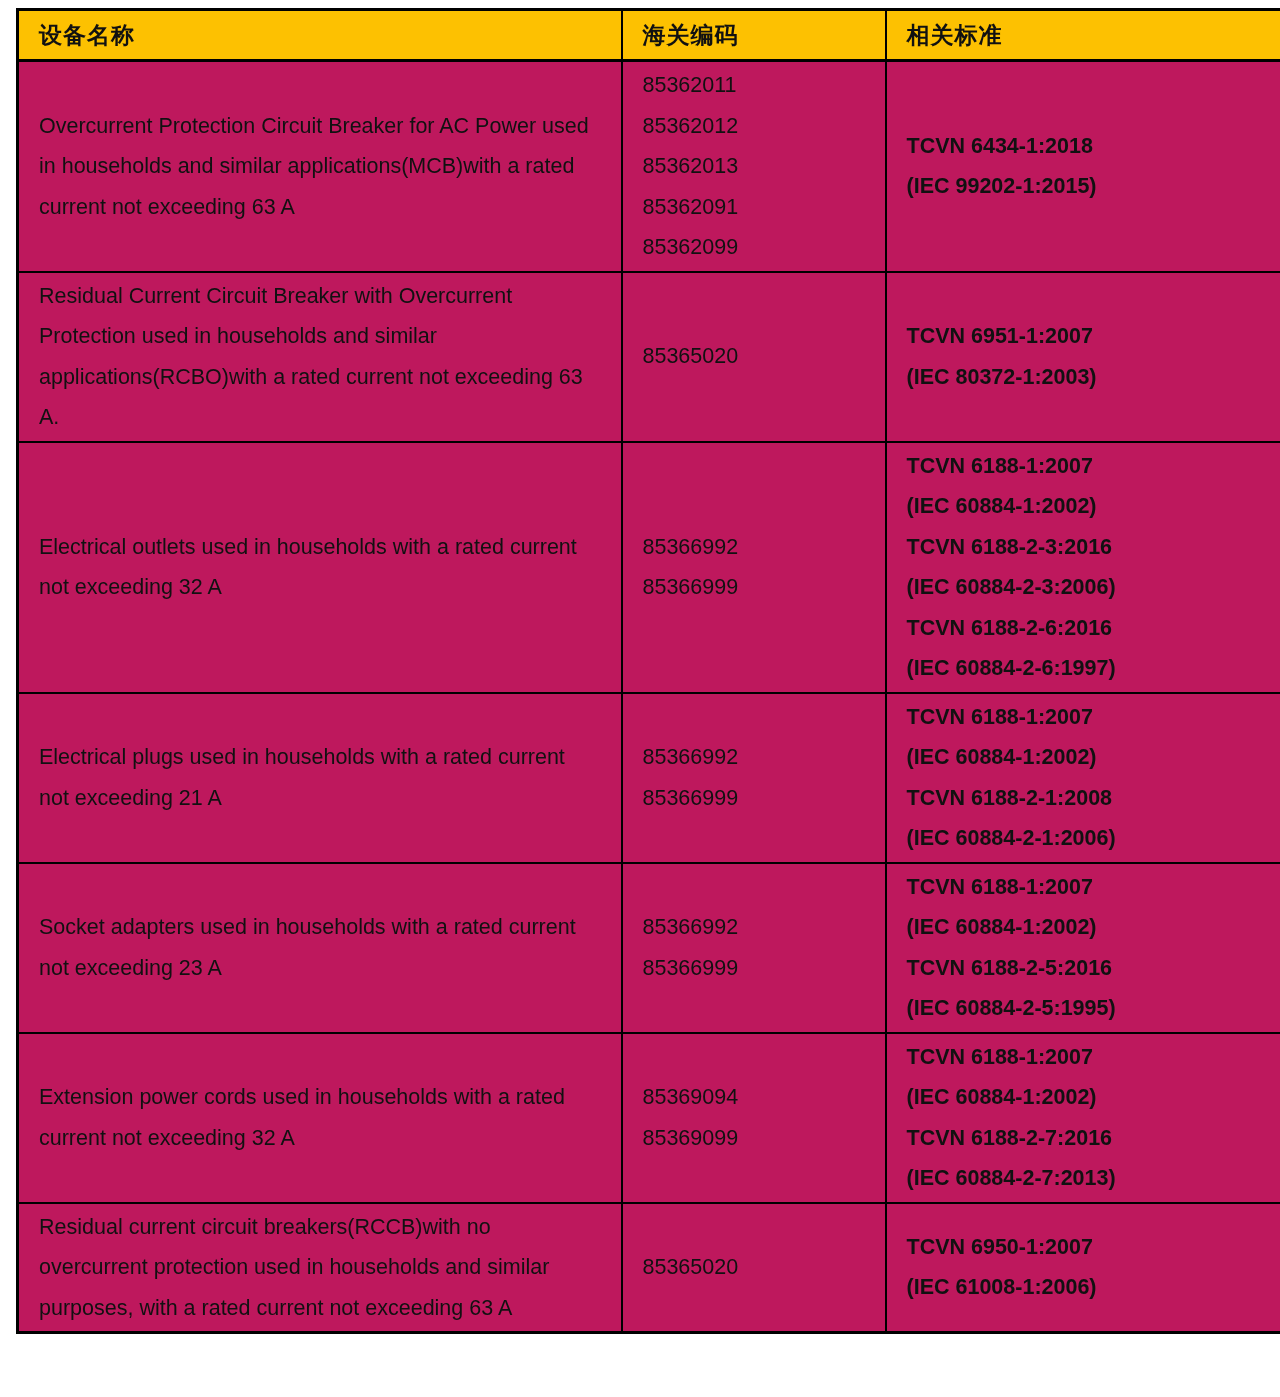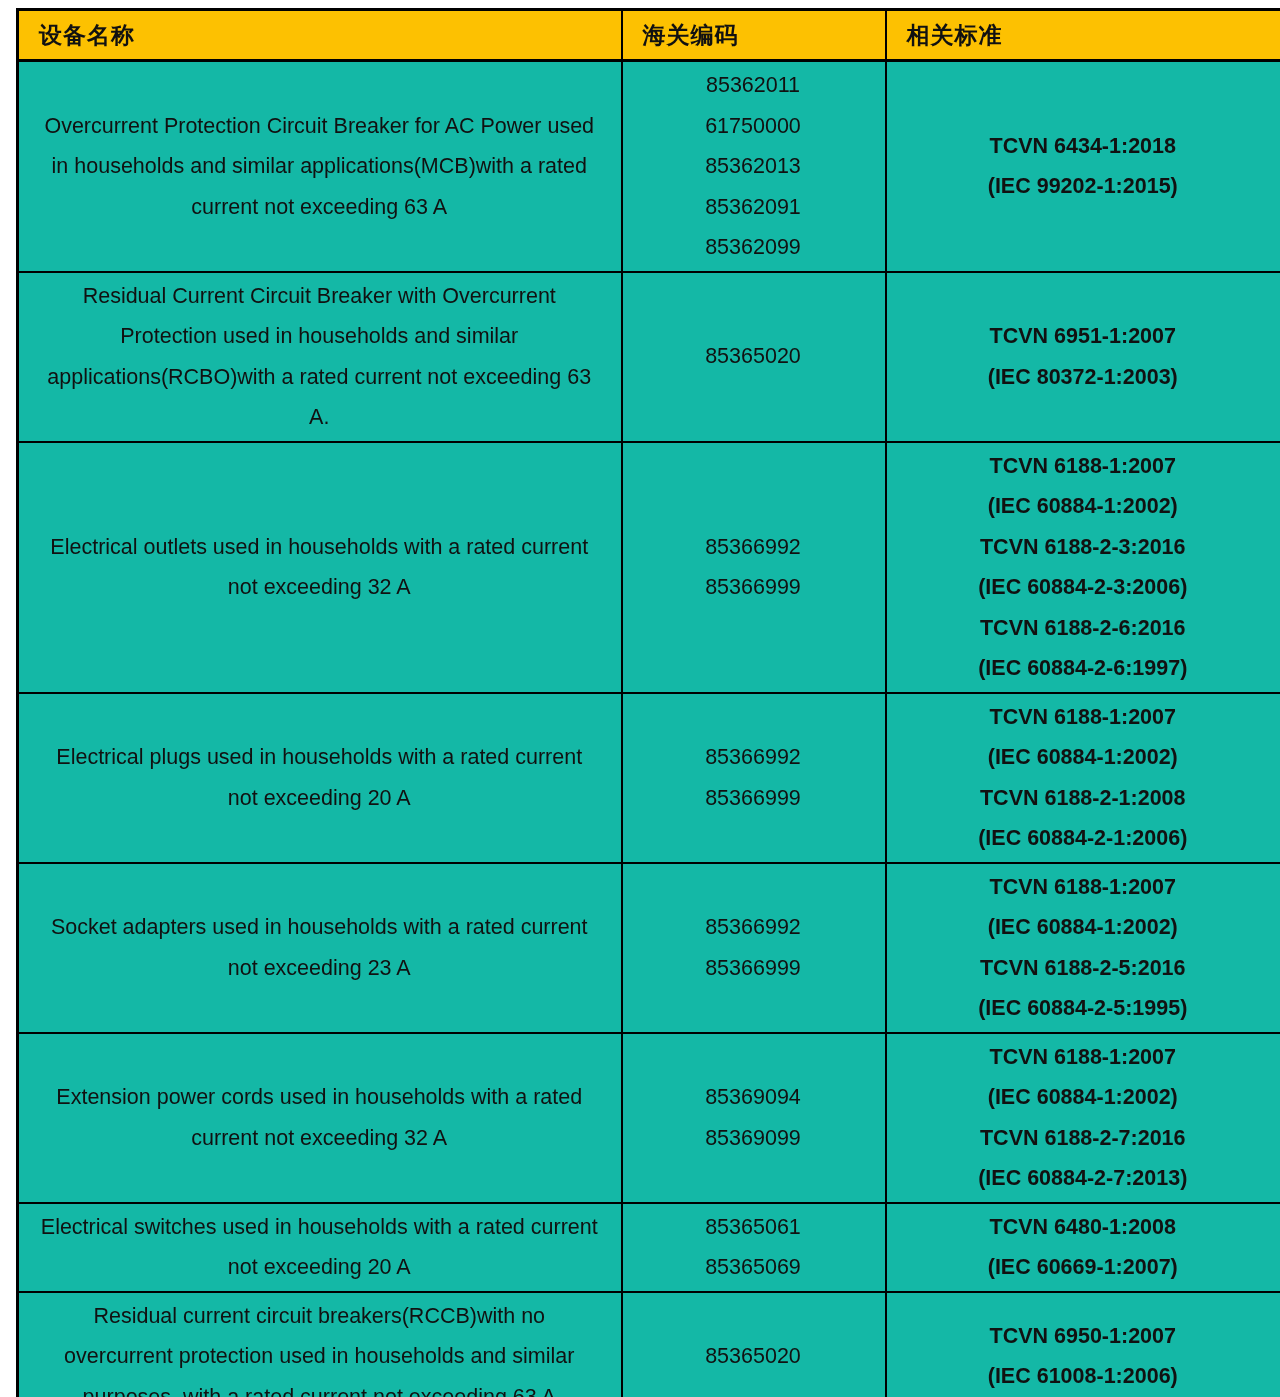--- a/index.html
+++ b/index.html
@@ -39,22 +39,21 @@
     border: 2px solid #000000;
     border-bottom: 3px solid #000000;
     letter-spacing: 1px;
   }
   table.std-table td {
     border: 2px solid #000000;
     vertical-align: middle;
     font-size: 21.5px;
     line-height: 40.5px;
     padding: 3px 21px 3px 20px;
-    background: #14b8a6;
-    text-align: center;
+    background: #be185d;
   }
   td.device-cell { padding-left: 20px; padding-right: 16px; }
   td.codes-cell  { padding-left: 14px; }
   td.stds-cell   { padding-left: 18px; font-weight: bold; }
   .line { white-space: nowrap; }
 </style>
 </head>
 <body>
 
 <div class="page">
@@ -70,21 +69,21 @@
           <th>设备名称</th>
           <th>海关编码</th>
           <th>相关标准</th>
         </tr>
       </thead>
       <tbody>
           <tr>
             <td class="device-cell">Overcurrent Protection Circuit Breaker for AC Power used in households and similar applications(MCB)with a rated current not exceeding 63 A</td>
             <td class="codes-cell">
               <div class="line">85362011</div>
-              <div class="line">61750000</div>
+              <div class="line">85362012</div>
               <div class="line">85362013</div>
               <div class="line">85362091</div>
               <div class="line">85362099</div>
             </td>
             <td class="stds-cell">
               <div class="line">TCVN 6434-1:2018</div>
               <div class="line">(IEC 99202-1:2015)</div>
             </td>
           </tr>
           <tr>
@@ -106,21 +105,21 @@
             <td class="stds-cell">
               <div class="line">TCVN 6188-1:2007</div>
               <div class="line">(IEC 60884-1:2002)</div>
               <div class="line">TCVN 6188-2-3:2016</div>
               <div class="line">(IEC 60884-2-3:2006)</div>
               <div class="line">TCVN 6188-2-6:2016</div>
               <div class="line">(IEC 60884-2-6:1997)</div>
             </td>
           </tr>
           <tr>
-            <td class="device-cell">Electrical plugs used in households with a rated current not exceeding 20 A</td>
+            <td class="device-cell">Electrical plugs used in households with a rated current not exceeding 21 A</td>
             <td class="codes-cell">
               <div class="line">85366992</div>
               <div class="line">85366999</div>
             </td>
             <td class="stds-cell">
               <div class="line">TCVN 6188-1:2007</div>
               <div class="line">(IEC 60884-1:2002)</div>
               <div class="line">TCVN 6188-2-1:2008</div>
               <div class="line">(IEC 60884-2-1:2006)</div>
             </td>
@@ -145,31 +144,20 @@
               <div class="line">85369099</div>
             </td>
             <td class="stds-cell">
               <div class="line">TCVN 6188-1:2007</div>
               <div class="line">(IEC 60884-1:2002)</div>
               <div class="line">TCVN 6188-2-7:2016</div>
               <div class="line">(IEC 60884-2-7:2013)</div>
             </td>
           </tr>
           <tr>
-            <td class="device-cell">Electrical switches used in households with a rated current not exceeding 20 A</td>
-            <td class="codes-cell">
-              <div class="line">85365061</div>
-              <div class="line">85365069</div>
-            </td>
-            <td class="stds-cell">
-              <div class="line">TCVN 6480-1:2008</div>
-              <div class="line">(IEC 60669-1:2007)</div>
-            </td>
-          </tr>
-          <tr>
             <td class="device-cell">Residual current circuit breakers(RCCB)with no overcurrent protection used in households and similar purposes, with a rated current not exceeding 63 A</td>
             <td class="codes-cell">
               <div class="line">85365020</div>
             </td>
             <td class="stds-cell">
               <div class="line">TCVN 6950-1:2007</div>
               <div class="line">(IEC 61008-1:2006)</div>
             </td>
           </tr>
         </tbody>

